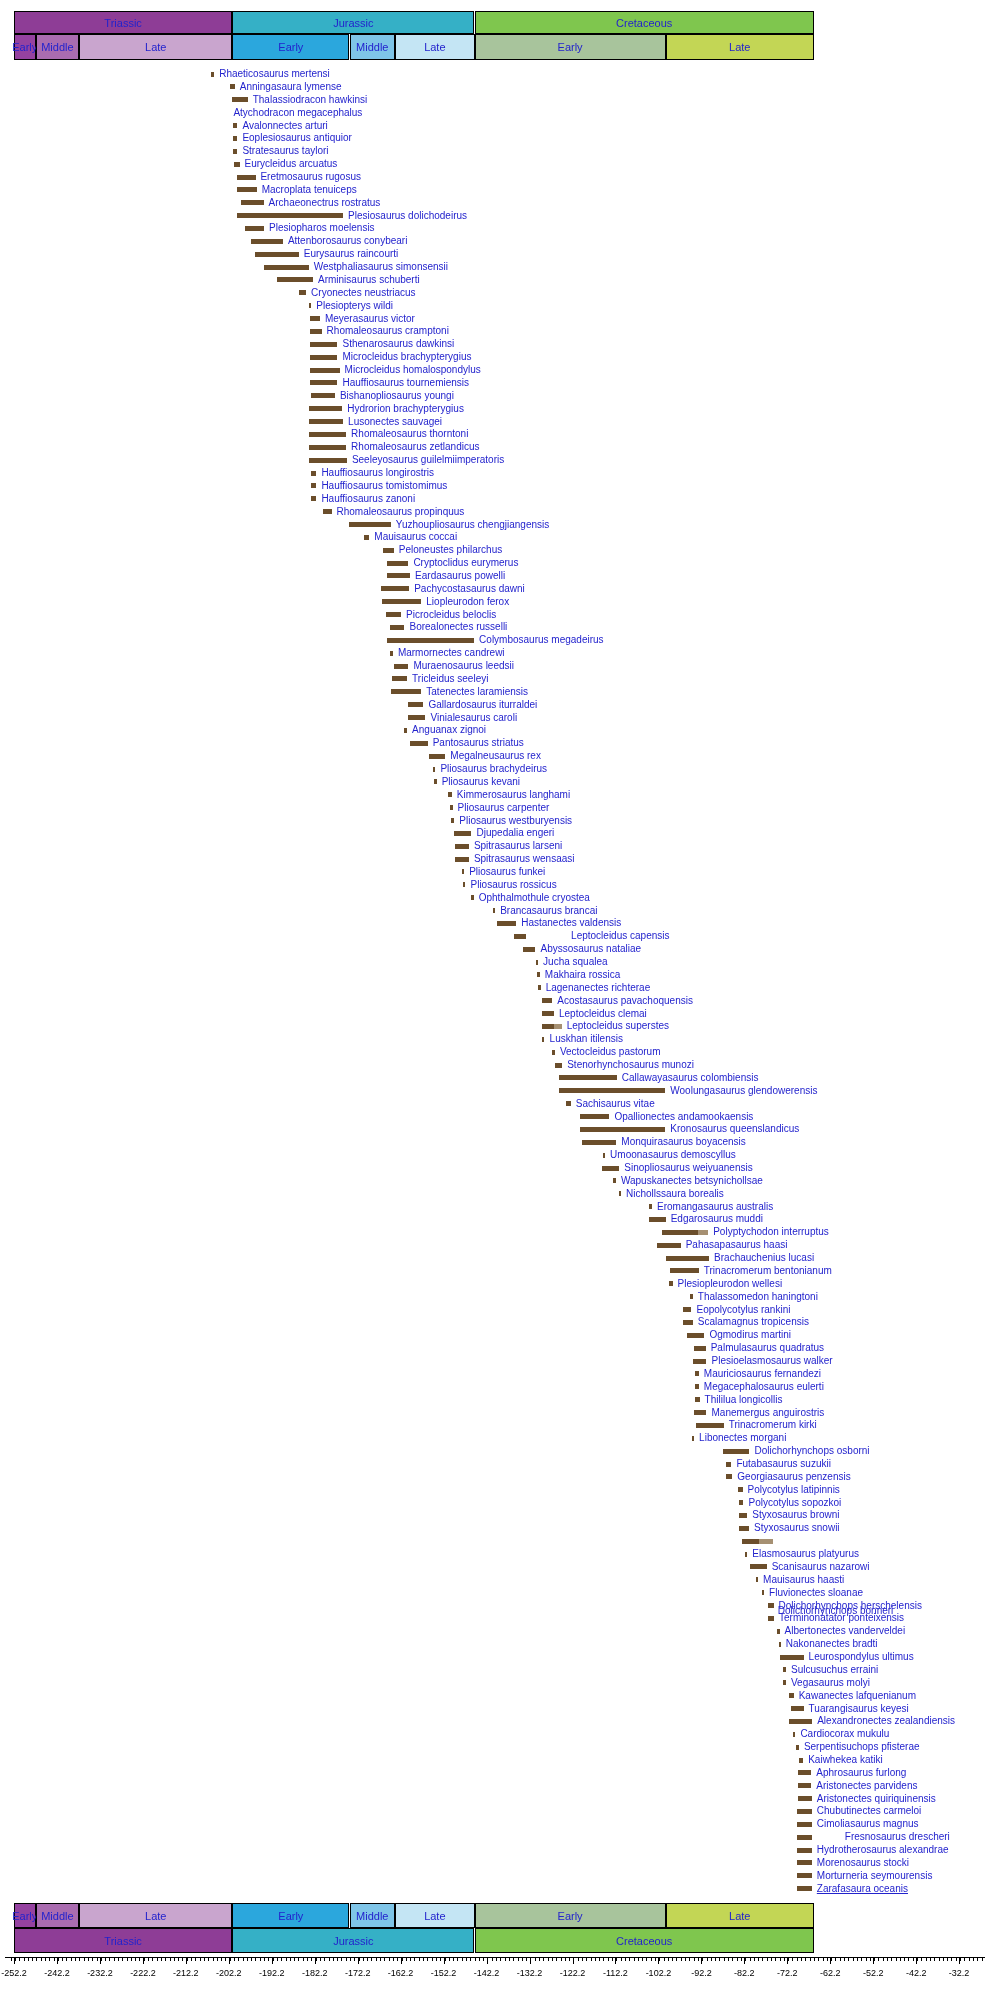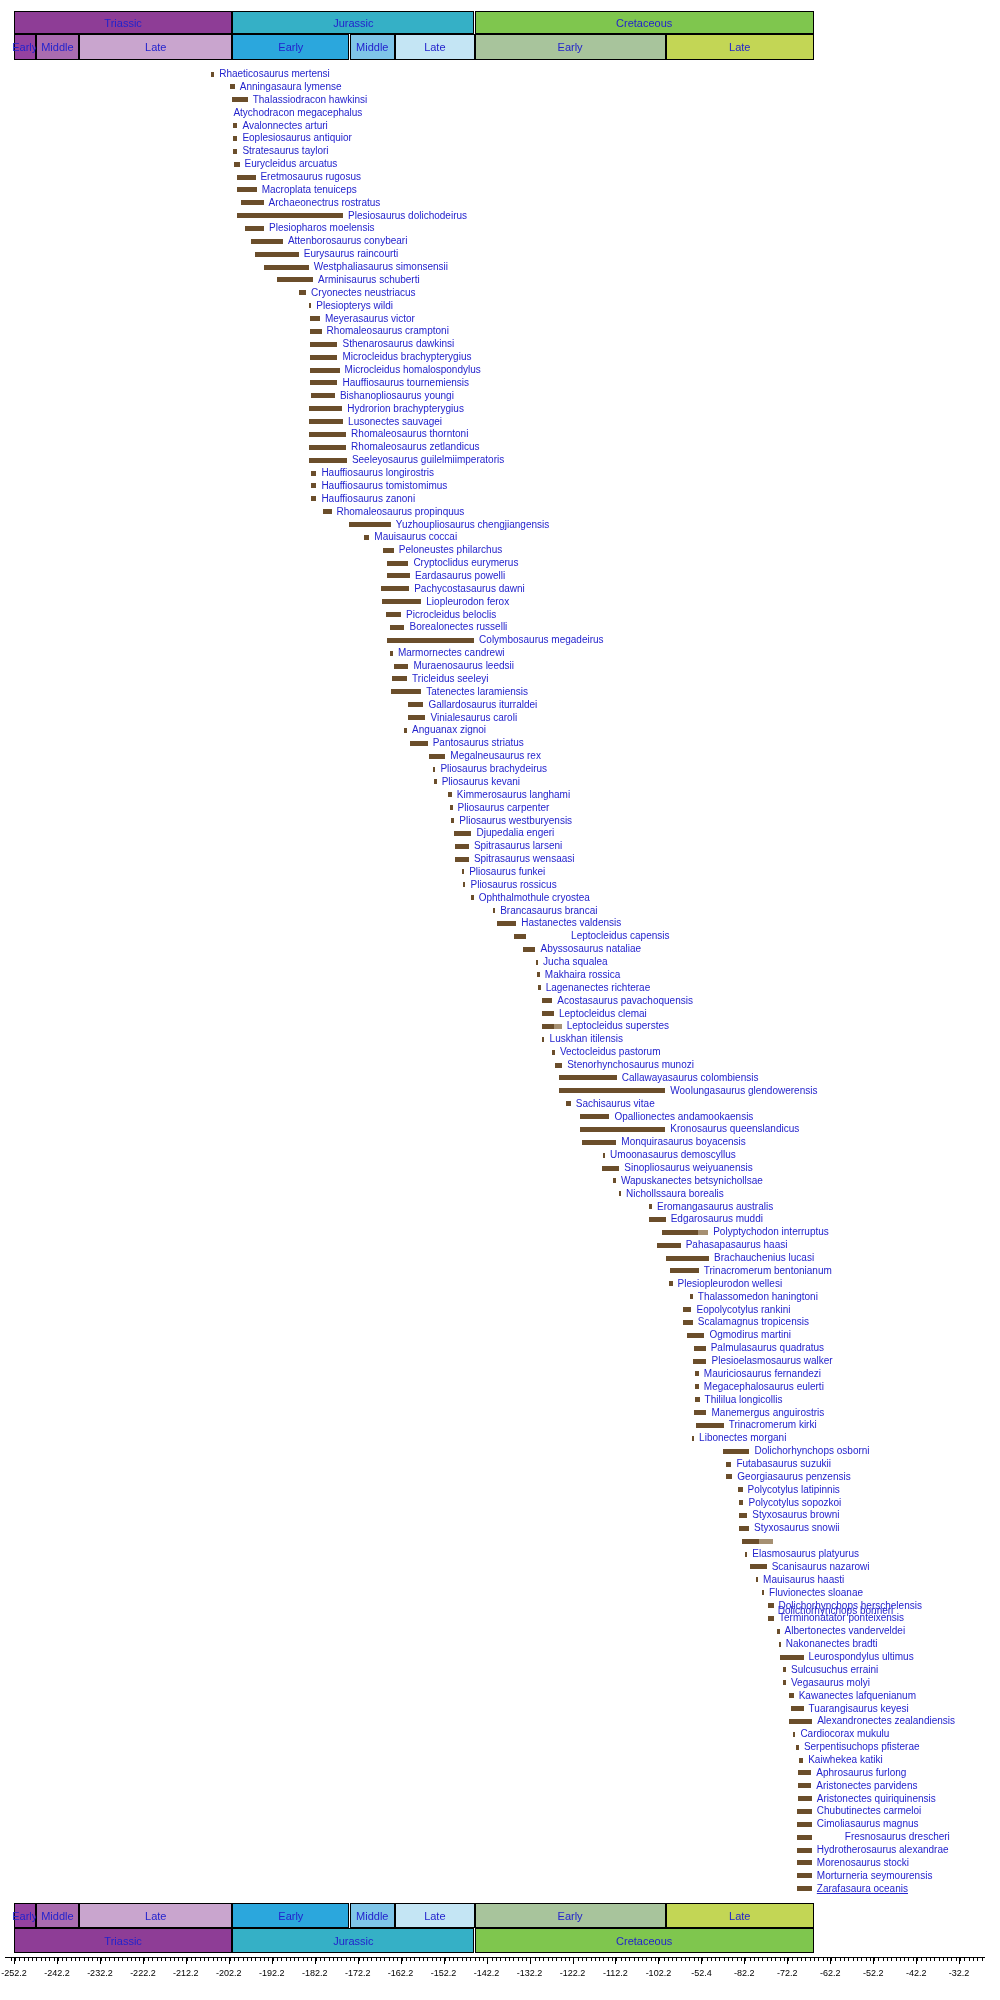--- a/index.html
+++ b/index.html
@@ -631,21 +631,21 @@
       <div class="ticklabel" style="left: 486.6px; top: 1968px;">-142.2</div>
       <div class="tick" style="left: 529.5px; top: 1958px; height: 6px;"></div>
       <div class="ticklabel" style="left: 529.5px; top: 1968px;">-132.2</div>
       <div class="tick" style="left: 572.5px; top: 1958px; height: 6px;"></div>
       <div class="ticklabel" style="left: 572.5px; top: 1968px;">-122.2</div>
       <div class="tick" style="left: 615.4px; top: 1958px; height: 6px;"></div>
       <div class="ticklabel" style="left: 615.4px; top: 1968px;">-112.2</div>
       <div class="tick" style="left: 658.4px; top: 1958px; height: 6px;"></div>
       <div class="ticklabel" style="left: 658.4px; top: 1968px;">-102.2</div>
       <div class="tick" style="left: 701.4px; top: 1958px; height: 6px;"></div>
-      <div class="ticklabel" style="left: 701.4px; top: 1968px;">-52.4</div>
+      <div class="ticklabel" style="left: 701.4px; top: 1968px;">-92.2</div>
       <div class="tick" style="left: 744.3px; top: 1958px; height: 6px;"></div>
       <div class="ticklabel" style="left: 744.3px; top: 1968px;">-82.2</div>
       <div class="tick" style="left: 787.3px; top: 1958px; height: 6px;"></div>
       <div class="ticklabel" style="left: 787.3px; top: 1968px;">-72.2</div>
       <div class="tick" style="left: 830.2px; top: 1958px; height: 6px;"></div>
       <div class="ticklabel" style="left: 830.2px; top: 1968px;">-62.2</div>
       <div class="tick" style="left: 873.2px; top: 1958px; height: 6px;"></div>
       <div class="ticklabel" style="left: 873.2px; top: 1968px;">-52.2</div>
       <div class="tick" style="left: 916.2px; top: 1958px; height: 6px;"></div>
       <div class="ticklabel" style="left: 916.2px; top: 1968px;">-42.2</div>

